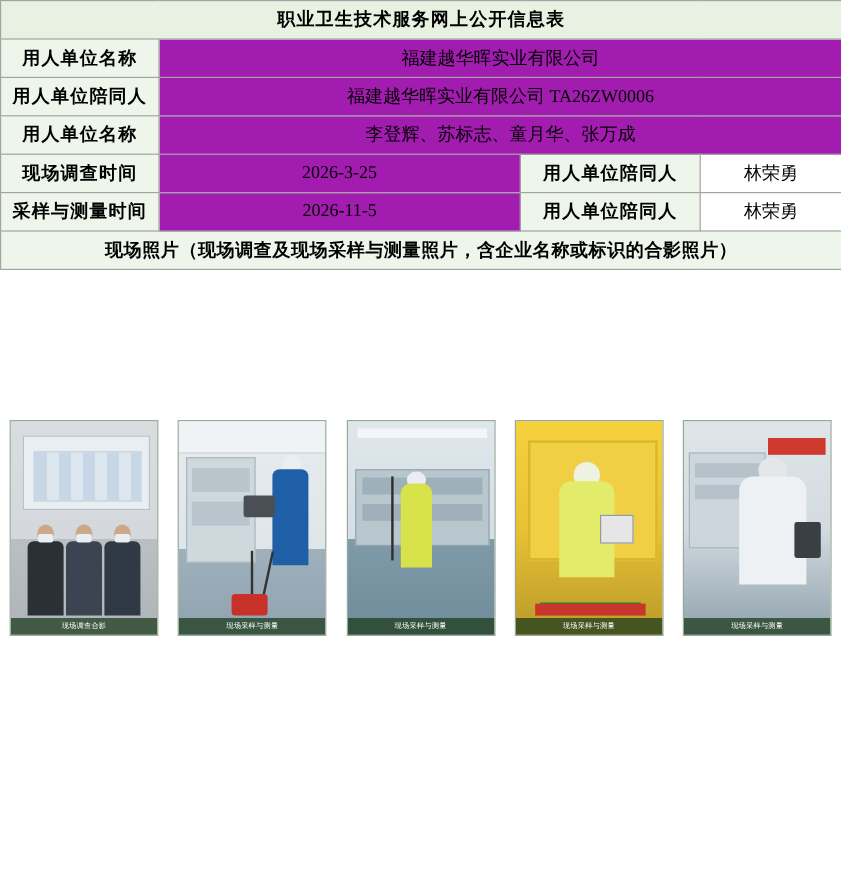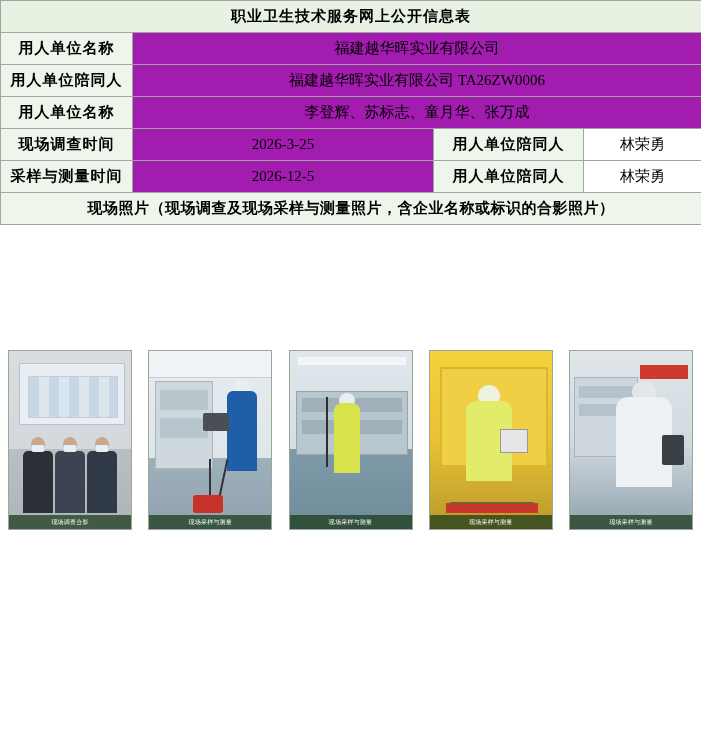--- a/index.html
+++ b/index.html
@@ -221,21 +221,21 @@
       <tr>
         <td class="label-cell">现场调查时间</td>
         <td class="value-cell">2026-3-25</td>
         <td class="sub-label">用人单位陪同人</td>
         <td class="sub-value">林荣勇</td>
       </tr>
 
 
       <tr>
         <td class="label-cell">采样与测量时间</td>
-        <td class="value-cell">2026-12-5</td>
+        <td class="value-cell">2026-11-5</td>
         <td class="sub-label">用人单位陪同人</td>
         <td class="sub-value">林荣勇</td>
       </tr>
 
       <tr class="photos-header">
         <td colspan="4">现场照片（现场调查及现场采样与测量照片，含企业名称或标识的合影照片）</td>
       </tr>
     </tbody>
   </table>
 

